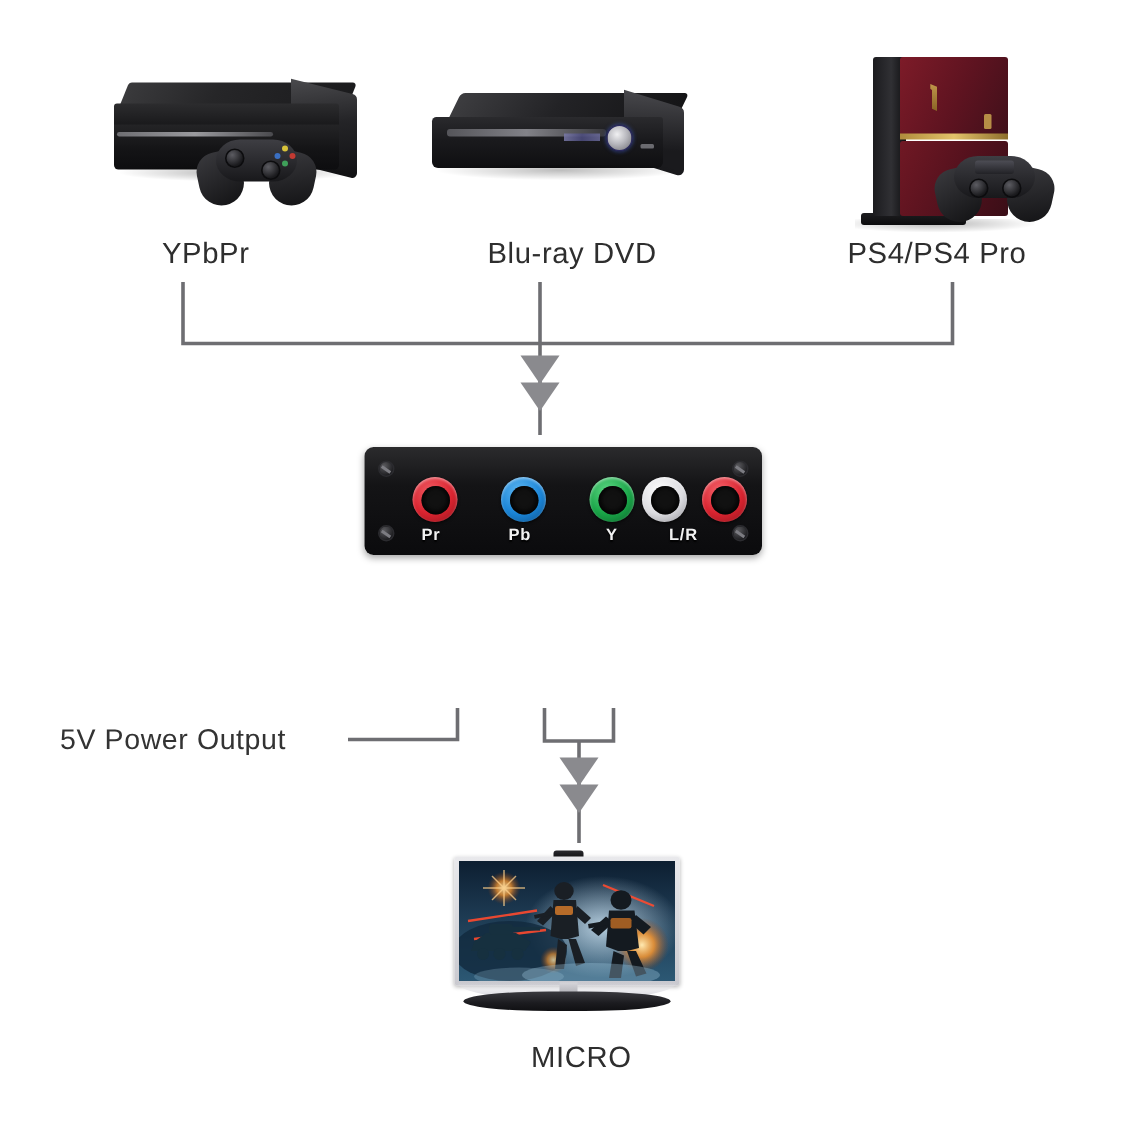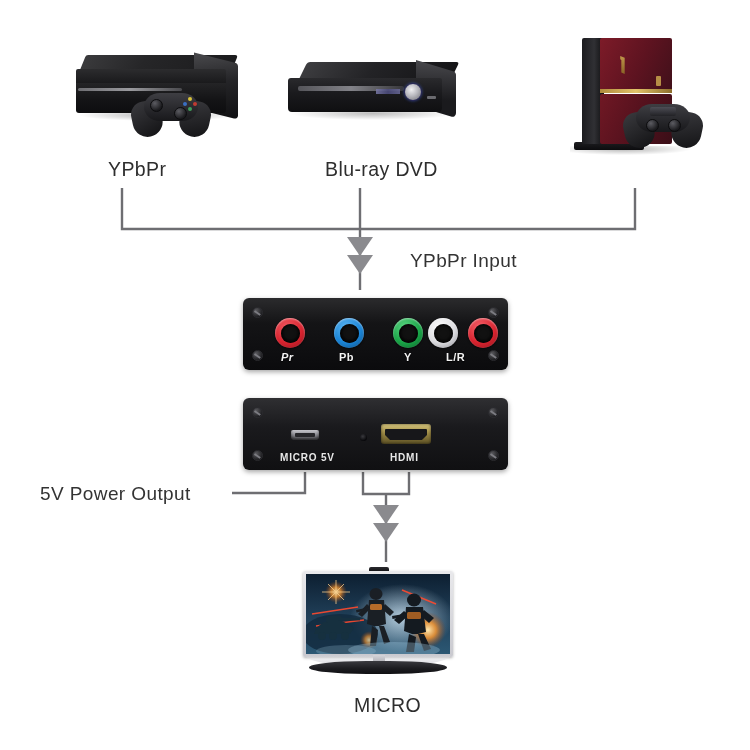--- a/index.html
+++ b/index.html
@@ -351,22 +351,22 @@
     <div class="ps-dot"></div>
     <div class="pad" style="left:64px; top:72px;">
       <div class="grip-l"></div>
       <div class="grip-r"></div>
       <div class="body"></div>
       <div style="position:absolute;left:26px;top:5px;width:26px;height:9px;background:linear-gradient(180deg,#4d4d55,#222226);border-radius:2px;"></div>
       <div class="stick" style="left:22px; top:17px;"></div>
       <div class="stick" style="left:44px; top:17px;"></div>
     </div>
   </div>
-
-  <div class="lbl" style="left:410px; top:250px;">YPbPr  Input</div>
+  <div class="lbl lbl-dev" style="left:565px; top:158px;">PS4/PS4  Pro</div>
+
 
   <div class="conv-top">
     <div class="screw" style="left:9px;  top:9px;"></div>
     <div class="screw" style="right:9px; top:9px;"></div>
     <div class="screw" style="left:9px;  bottom:9px;"></div>
     <div class="screw" style="right:9px; bottom:9px;"></div>
 
     <div class="jack" style="left:32px; top:20px;">
       <div class="ring-outer" style="background:radial-gradient(circle at 40% 32%,#f05a62,#d8232f 55%,#8e141c 100%);">
         <div class="ring-inner"></div>
@@ -386,39 +386,26 @@
       <div class="ring-outer" style="background:radial-gradient(circle at 40% 32%,#ffffff,#dcdce0 55%,#8c8c92 100%);">
         <div class="ring-inner"></div>
       </div>
     </div>
     <div class="jack" style="left:225px; top:20px;">
       <div class="ring-outer" style="background:radial-gradient(circle at 40% 32%,#f6646c,#d8232f 55%,#8e141c 100%);">
         <div class="ring-inner"></div>
       </div>
     </div>
 
-    <div class="jack-lbl" style="left:38px; top:53px;font-style:italic;">Pr</div>
+    <div class="jack-lbl" style="left:38px; top:53px;">Pr</div>
     <div class="jack-lbl" style="left:96px; top:53px;">Pb</div>
     <div class="jack-lbl" style="left:161px; top:53px;">Y</div>
     <div class="jack-lbl" style="left:203px; top:53px;">L/R</div>
   </div>
 
-  <div class="conv-bot">
-    <div class="screw" style="left:9px;  top:9px;"></div>
-    <div class="screw" style="right:9px; top:9px;"></div>
-    <div class="screw" style="left:9px;  bottom:9px;"></div>
-    <div class="screw" style="right:9px; bottom:9px;"></div>
-
-    <div class="micro-usb" style="left:48px; top:32px;"></div>
-    <div class="tiny-hole" style="left:117px; top:36px;"></div>
-    <div class="hdmi-port" style="left:138px; top:26px;"></div>
-
-    <div class="port-lbl" style="left:37px; top:54px;">MICRO 5V</div>
-    <div class="port-lbl" style="left:147px; top:54px;">HDMI</div>
-  </div>
 
   <div class="lbl" style="left:40px; top:483px;text-align:center;">5V  Power  Output</div>
 
   <div class="tv-wrap">
     <div class="tv-cam"></div>
     <div class="tv-frame">
       <div class="tv-screen">
         <svg viewBox="0 0 144 80" preserveAspectRatio="none" style="width:100%;height:100%;display:block;">
           <defs>
             <linearGradient id="sky" x1="0" y1="0" x2="0" y2="1">

